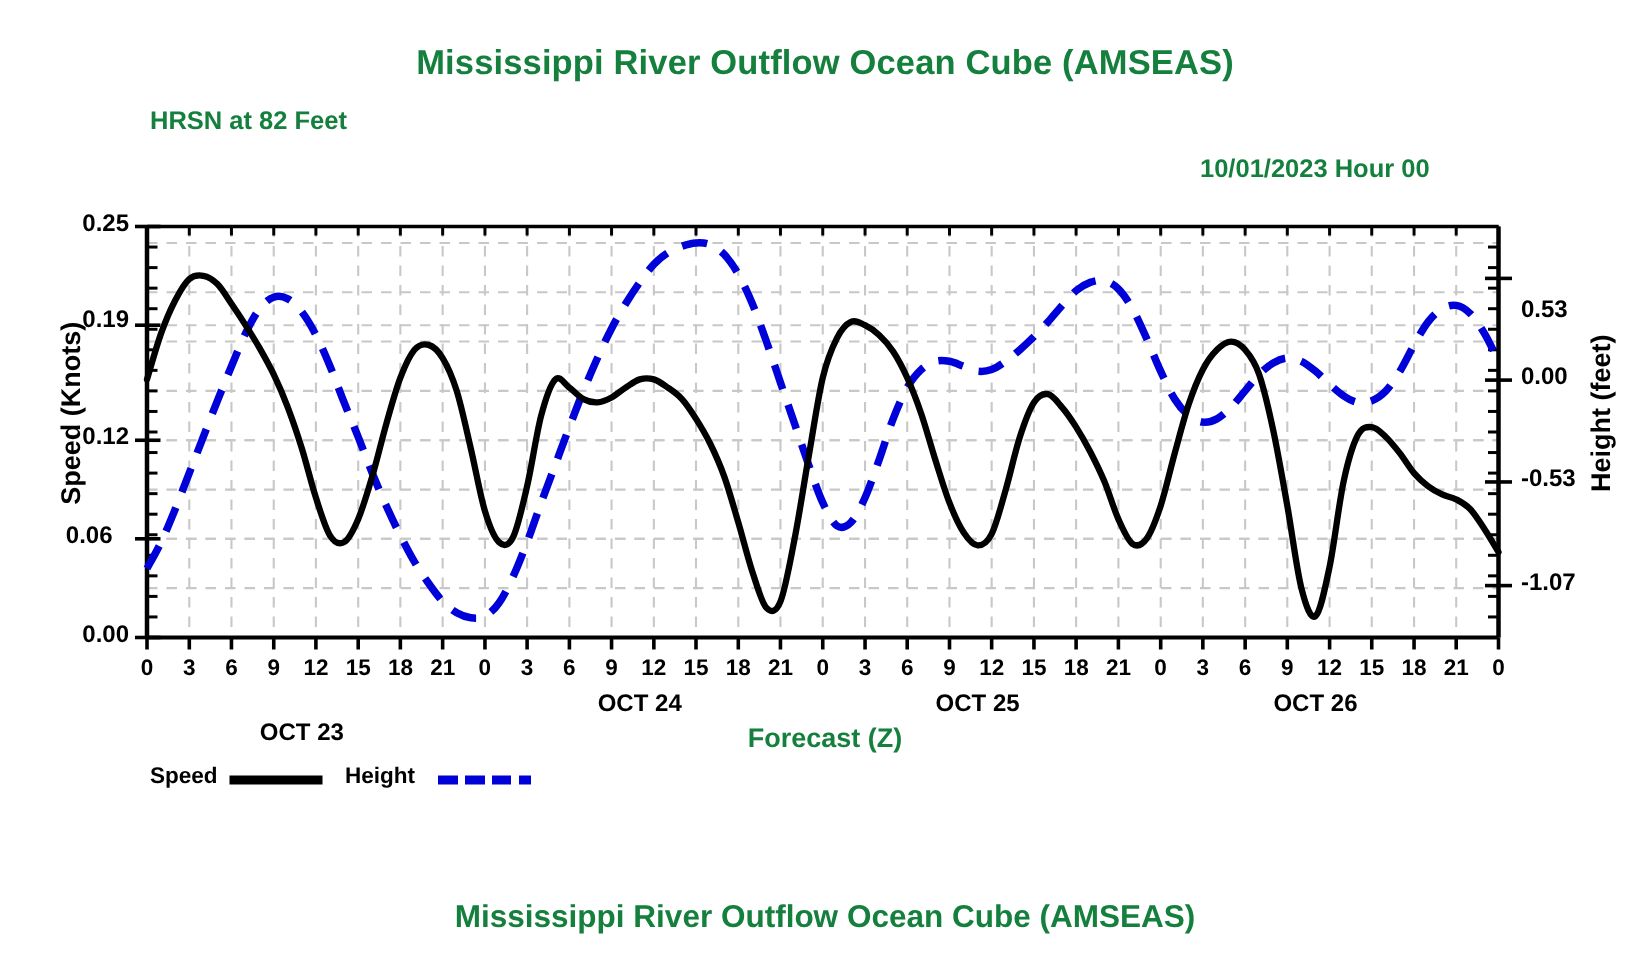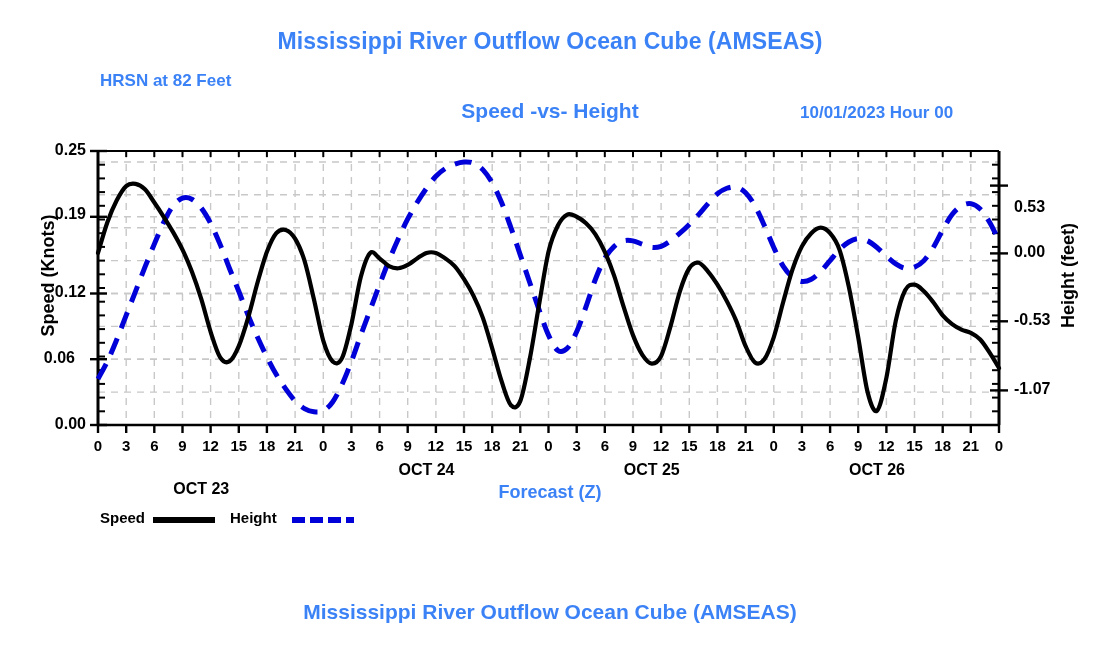--- a/index.html
+++ b/index.html
@@ -2,21 +2,21 @@
 <html><head>
 <meta charset="utf-8">
 <style>
   html,body{margin:0;padding:0;}
   body{
     width:1100px;height:650px;background:#ffffff;
     font-family:"Liberation Sans", sans-serif;
     color:#000000;overflow:hidden;position:relative;
   }
   .stage{position:absolute;left:0;top:0;width:1100px;height:650px;}
-  .txt{position:absolute;white-space:nowrap;font-weight:bold;color:#3b82f6;}
+  .txt{position:absolute;white-space:nowrap;font-weight:bold;color:#15803d;}
 
   #title-top{left:0;top:28px;width:1100px;text-align:center;font-size:23px;letter-spacing:0.1px;}
   #title-bottom{left:0;top:600px;width:1100px;text-align:center;font-size:21px;}
   #subtitle-hrsn{left:100px;top:71px;font-size:17px;}
   #subtitle-coords{left:100px;top:103px;font-size:17px;}
   #center-label{left:0;top:99px;width:1100px;text-align:center;font-size:21px;}
   #date-label{left:800px;top:103px;font-size:17px;}
 
   #ylabel-left{
     position:absolute;left:-62px;top:265px;width:220px;text-align:center;
@@ -46,21 +46,20 @@
 </head>
 <body>
 
 <div class="stage">
 
   <div class="txt" id="title-top">Mississippi River Outflow Ocean Cube (AMSEAS)</div>
 
   <div class="txt" id="subtitle-hrsn">HRSN at 82 Feet</div>
 
 
-  <div class="txt" id="center-label">Speed -vs- Height</div>
 
   <div class="txt" id="date-label">10/01/2023 Hour 00</div>
 
   <div id="ylabel-left">Speed (Knots)</div>
 
   <div id="ylabel-right">Height (feet)</div>
 
   <div class="txt" id="xlabel">Forecast (Z)</div>
 
   <svg id="plot" width="1100" height="650" style="position:absolute;left:0;top:0;">

